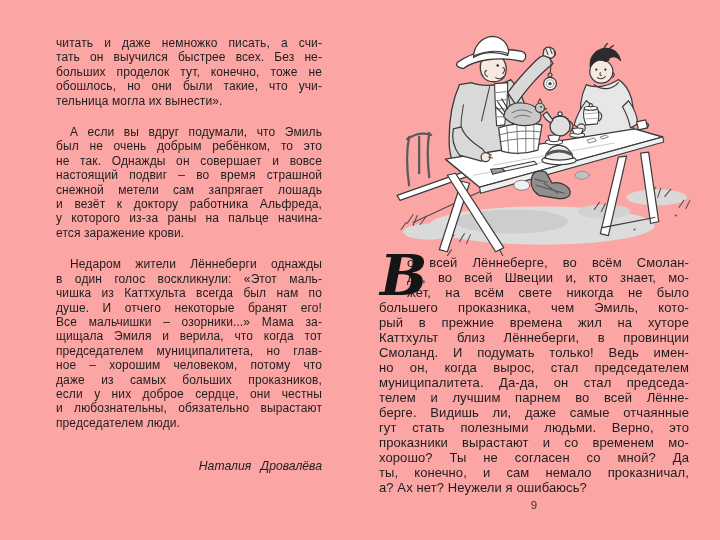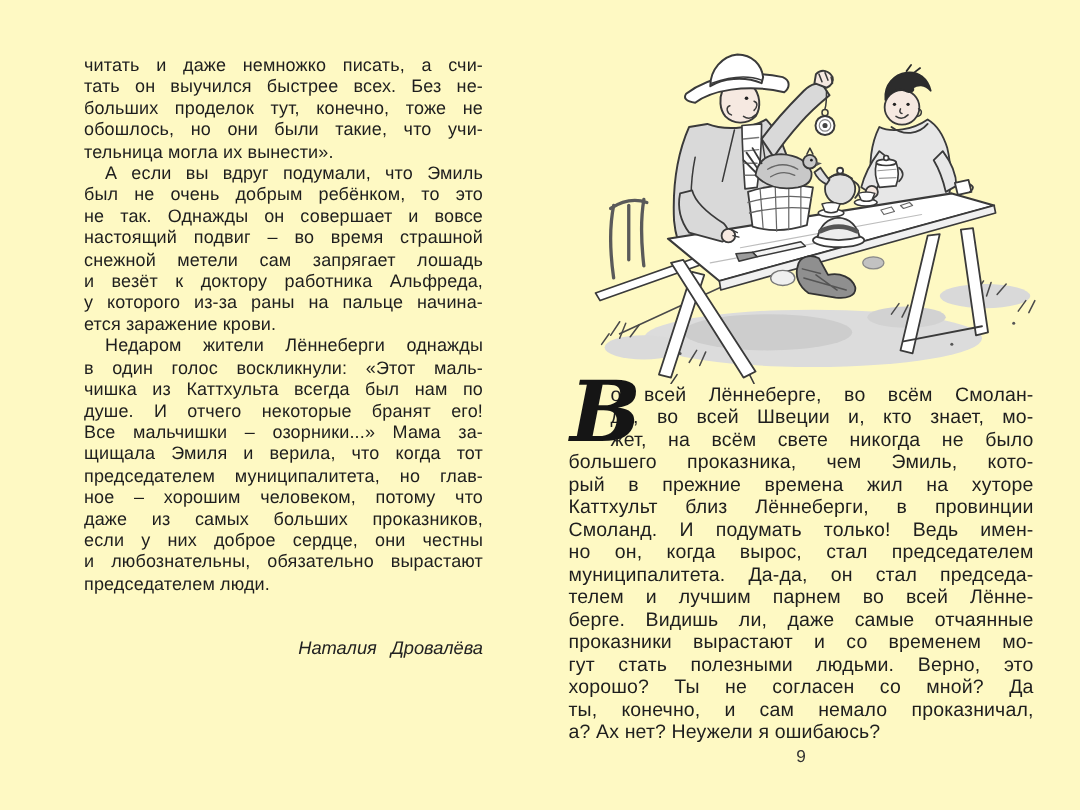--- a/index.html
+++ b/index.html
@@ -1,29 +1,29 @@
 <!DOCTYPE html>
 <html lang="ru"><head>
 <meta charset="utf-8">
 <style>
   html,body { margin:0; padding:0; background:#ffffff; }
   .screen {
-    position:relative; width:720px; height:540px; background:#fef9c3;
+    position:relative; width:720px; height:540px; background:#fca5a5;
     overflow:hidden; font-family:"Liberation Sans", sans-serif; color:#1e1e1e;
   }
   
   .page-left { position:absolute; left:56px; top:36px; width:266px; }
   .page-left .ln { font-size:12px; line-height:14.4px; letter-spacing:0.1px; }
   
   .page-right { position:absolute; left:379px; top:255px; width:310px; }
   .page-right .ln { font-size:13px; line-height:15px; letter-spacing:0.1px; }
   
   .ln { text-align:justify; text-align-last:justify; }
   .ln.end { text-align-last:left; }
-  .ln.indent { padding-left:14px; }
+  .ln.indent { padding-left:14px;margin-top:17px; }
   .ln.dc-line { margin-left:28px; }
   .dropcap {
     position:absolute; left:1px; top:-3px;
     font-family:"DejaVu Serif", serif; font-style:italic; font-weight:bold;
     font-size:56px; line-height:46px; color:#151515;
   }
   .author {
     margin-top:29px; text-align:right; font-style:italic;
     font-size:12.2px; word-spacing:6px; color:#222;
   }
@@ -224,22 +224,22 @@
     <div class="ln dc-line">де, во всей Швеции и, кто знает, мо-</div>
     <div class="ln dc-line">жет, на всём свете никогда не было</div>
     <div class="ln">большего проказника, чем Эмиль, кото-</div>
     <div class="ln">рый в прежние времена жил на хуторе</div>
     <div class="ln">Каттхульт близ Лённеберги, в провинции</div>
     <div class="ln">Смоланд. И подумать только! Ведь имен-</div>
     <div class="ln">но он, когда вырос, стал председателем</div>
     <div class="ln">муниципалитета. Да-да, он стал председа-</div>
     <div class="ln">телем и лучшим парнем во всей Лённе-</div>
     <div class="ln">берге. Видишь ли, даже самые отчаянные</div>
+    <div class="ln">гут стать полезными людьми. Верно, это</div>
     <div class="ln">проказники вырастают и со временем мо-</div>
-    <div class="ln">гут стать полезными людьми. Верно, это</div>
     <div class="ln">хорошо? Ты не согласен со мной? Да</div>
     <div class="ln">ты, конечно, и сам немало проказничал,</div>
     <div class="ln end">а? Ах нет? Неужели я ошибаюсь?</div>
   </div>
 
   <div class="page-number">9</div>
 
 </div>
 
 </body></html>

